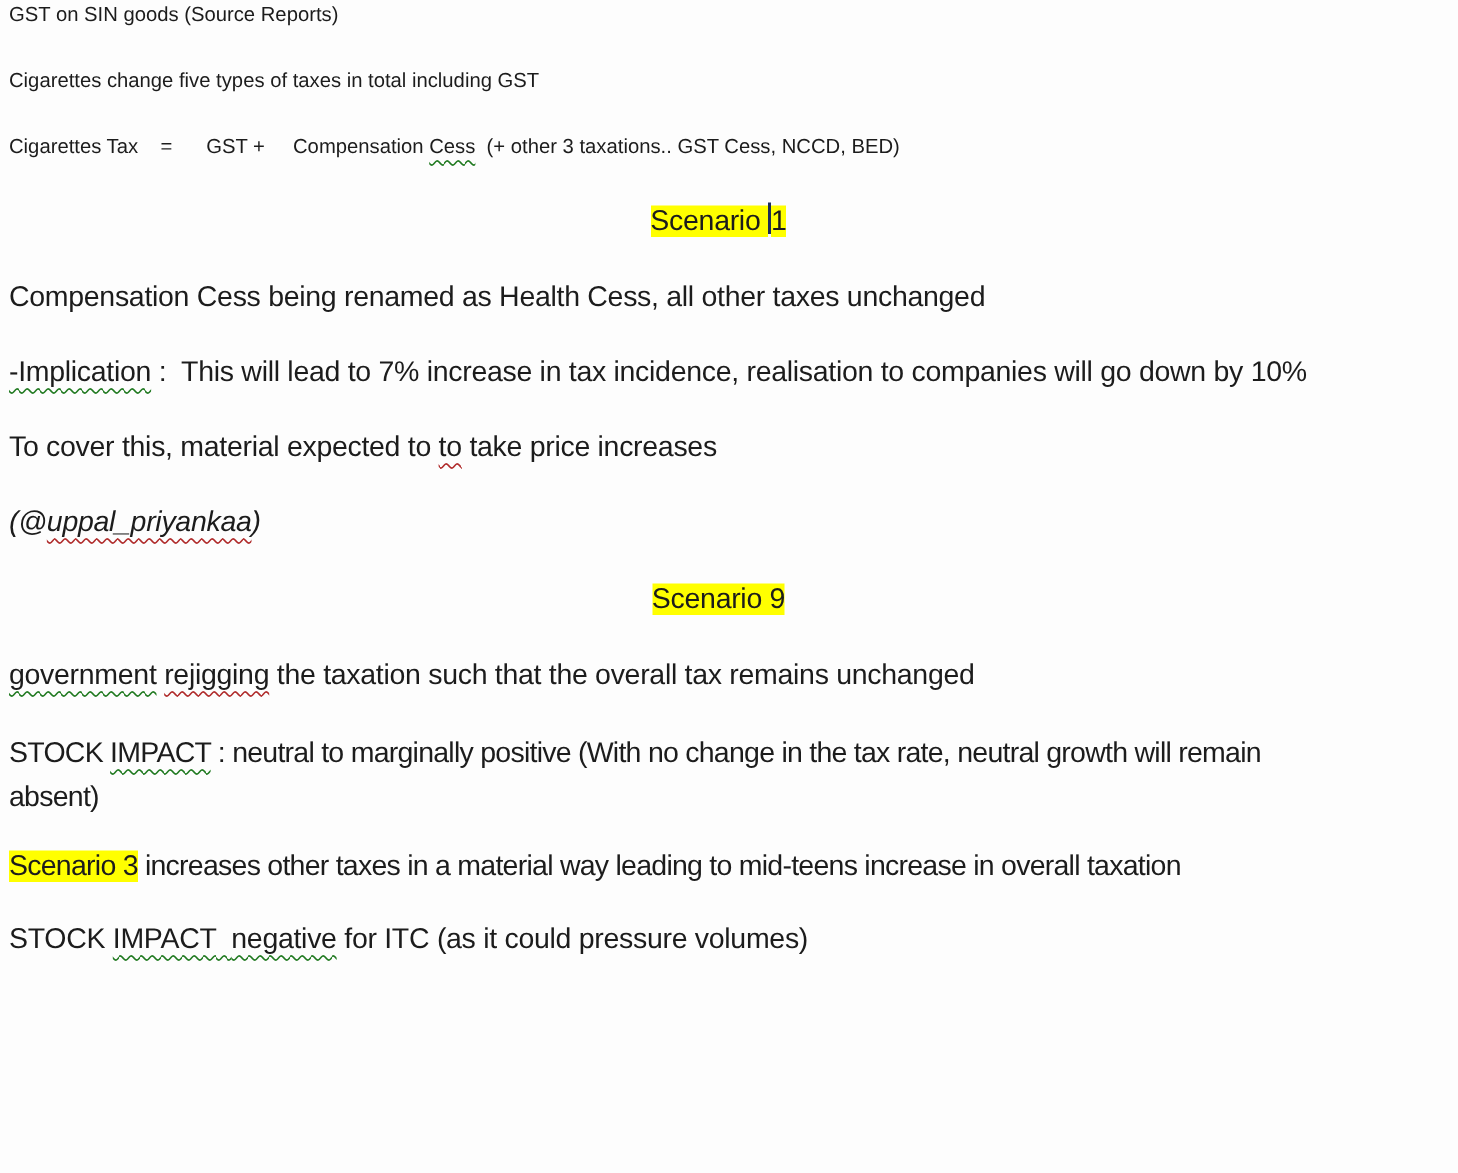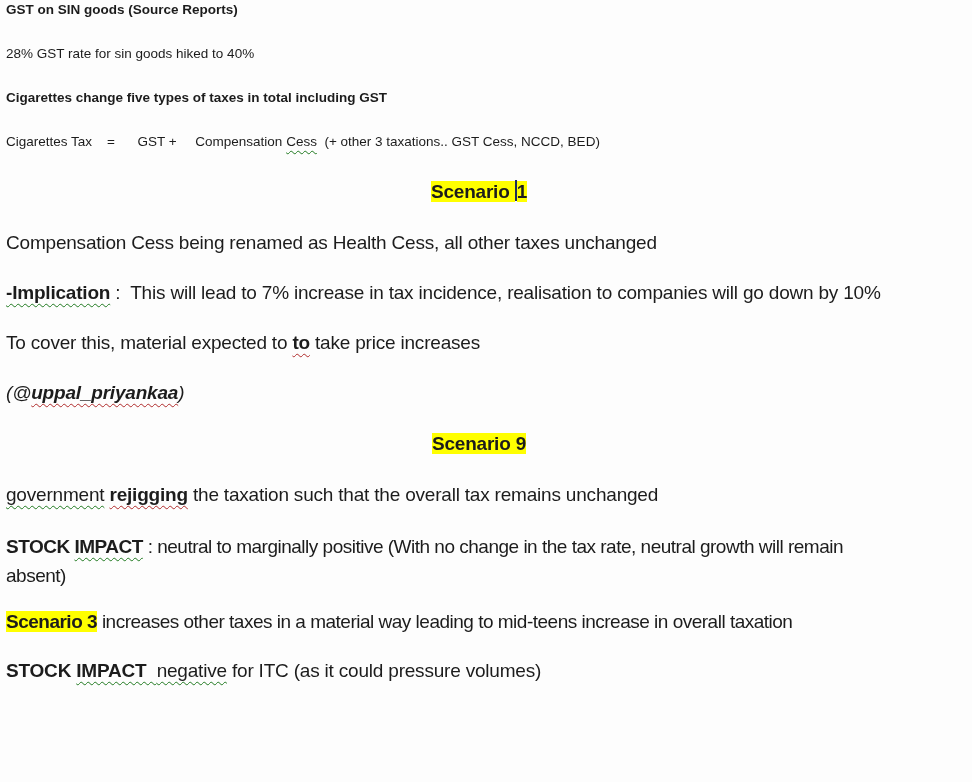--- a/index.html
+++ b/index.html
@@ -26,48 +26,46 @@
   }
   .para.small{
     font-size:13.5px;
     line-height:16px;
     margin-bottom:28px;
     letter-spacing:0;
   }
   .para.scenario{ line-height:27px; margin-bottom:25px;text-align:center; }
   .para.wrap2{ line-height:29px; margin-bottom:18px; letter-spacing:-0.5px; }
   .para.scenario-inline{ line-height:27px; margin-bottom:23px; letter-spacing:-0.5px; }
-  .b{ font-weight:bold; }
+  .b{ font-weight:normal; }
   .i{ font-style:italic; }
   .hl{ background:var(--hl,#ffff00); }
   .sq-red{
     text-decoration:underline wavy var(--sq-red,#b02b2b) 1px;
     text-underline-offset:4px;
     text-decoration-skip-ink:none;
-    font-weight:bold;
   }
   .sq-green{
     text-decoration:underline wavy var(--sq-green,#217a21) 1px;
     text-underline-offset:4px;
     text-decoration-skip-ink:none;
     text-align:center;
   }
   .cursor{
     display:inline-block;
     width:2px;height:21px;
     background:var(--caret,#1d2d5a);
     vertical-align:-3px;
   }
 </style>
 </head>
 <body style="color: rgb(28, 28, 28);">
 
 <div class="doc">
     <p class="para small"><span class="b">GST on SIN goods (Source Reports)</span></p>
-    <p class="para small"><span>28% GST rate for sin goods hiked to 40%</span></p>
     <p class="para small"><span class="b">Cigarettes change five types of taxes in total including GST</span></p>
     <p class="para small"><span>Cigarettes Tax    =      GST +     Compensation </span><span class="sq-green">Cess</span><span>  (+ other 3 taxations.. GST Cess, NCCD, BED)</span></p>
     <p class="para scenario"><span class="b hl">Scenario </span><span class="cursor"></span><span class="b hl">1</span></p>
     <p class="para"><span>Compensation Cess being renamed as Health Cess, all other taxes unchanged</span></p>
     <p class="para"><span class="b sq-green">-Implication</span><span> :</span><span>  This will lead to 7% increase in tax incidence, realisation to companies will go down by 10%</span></p>
     <p class="para"><span>To cover this, material expected to </span><span class="sq-red">to</span><span> take price increases</span></p>
     <p class="para"><span class="i">(@</span><span class="i sq-red">uppal_priyankaa</span><span class="i">)</span></p>
     <p class="para scenario"><span class="b hl">Scenario 9</span></p>
     <p class="para"><span class="sq-green">government</span><span> </span><span class="sq-red">rejigging</span><span> the taxation such that the overall tax remains unchanged</span></p>
     <p class="para wrap2"><span class="b">STOCK </span><span class="b sq-green">IMPACT</span><span> : neutral to marginally positive (With no change in the tax rate, neutral growth will remain</span><br><span>absent)</span></p>

